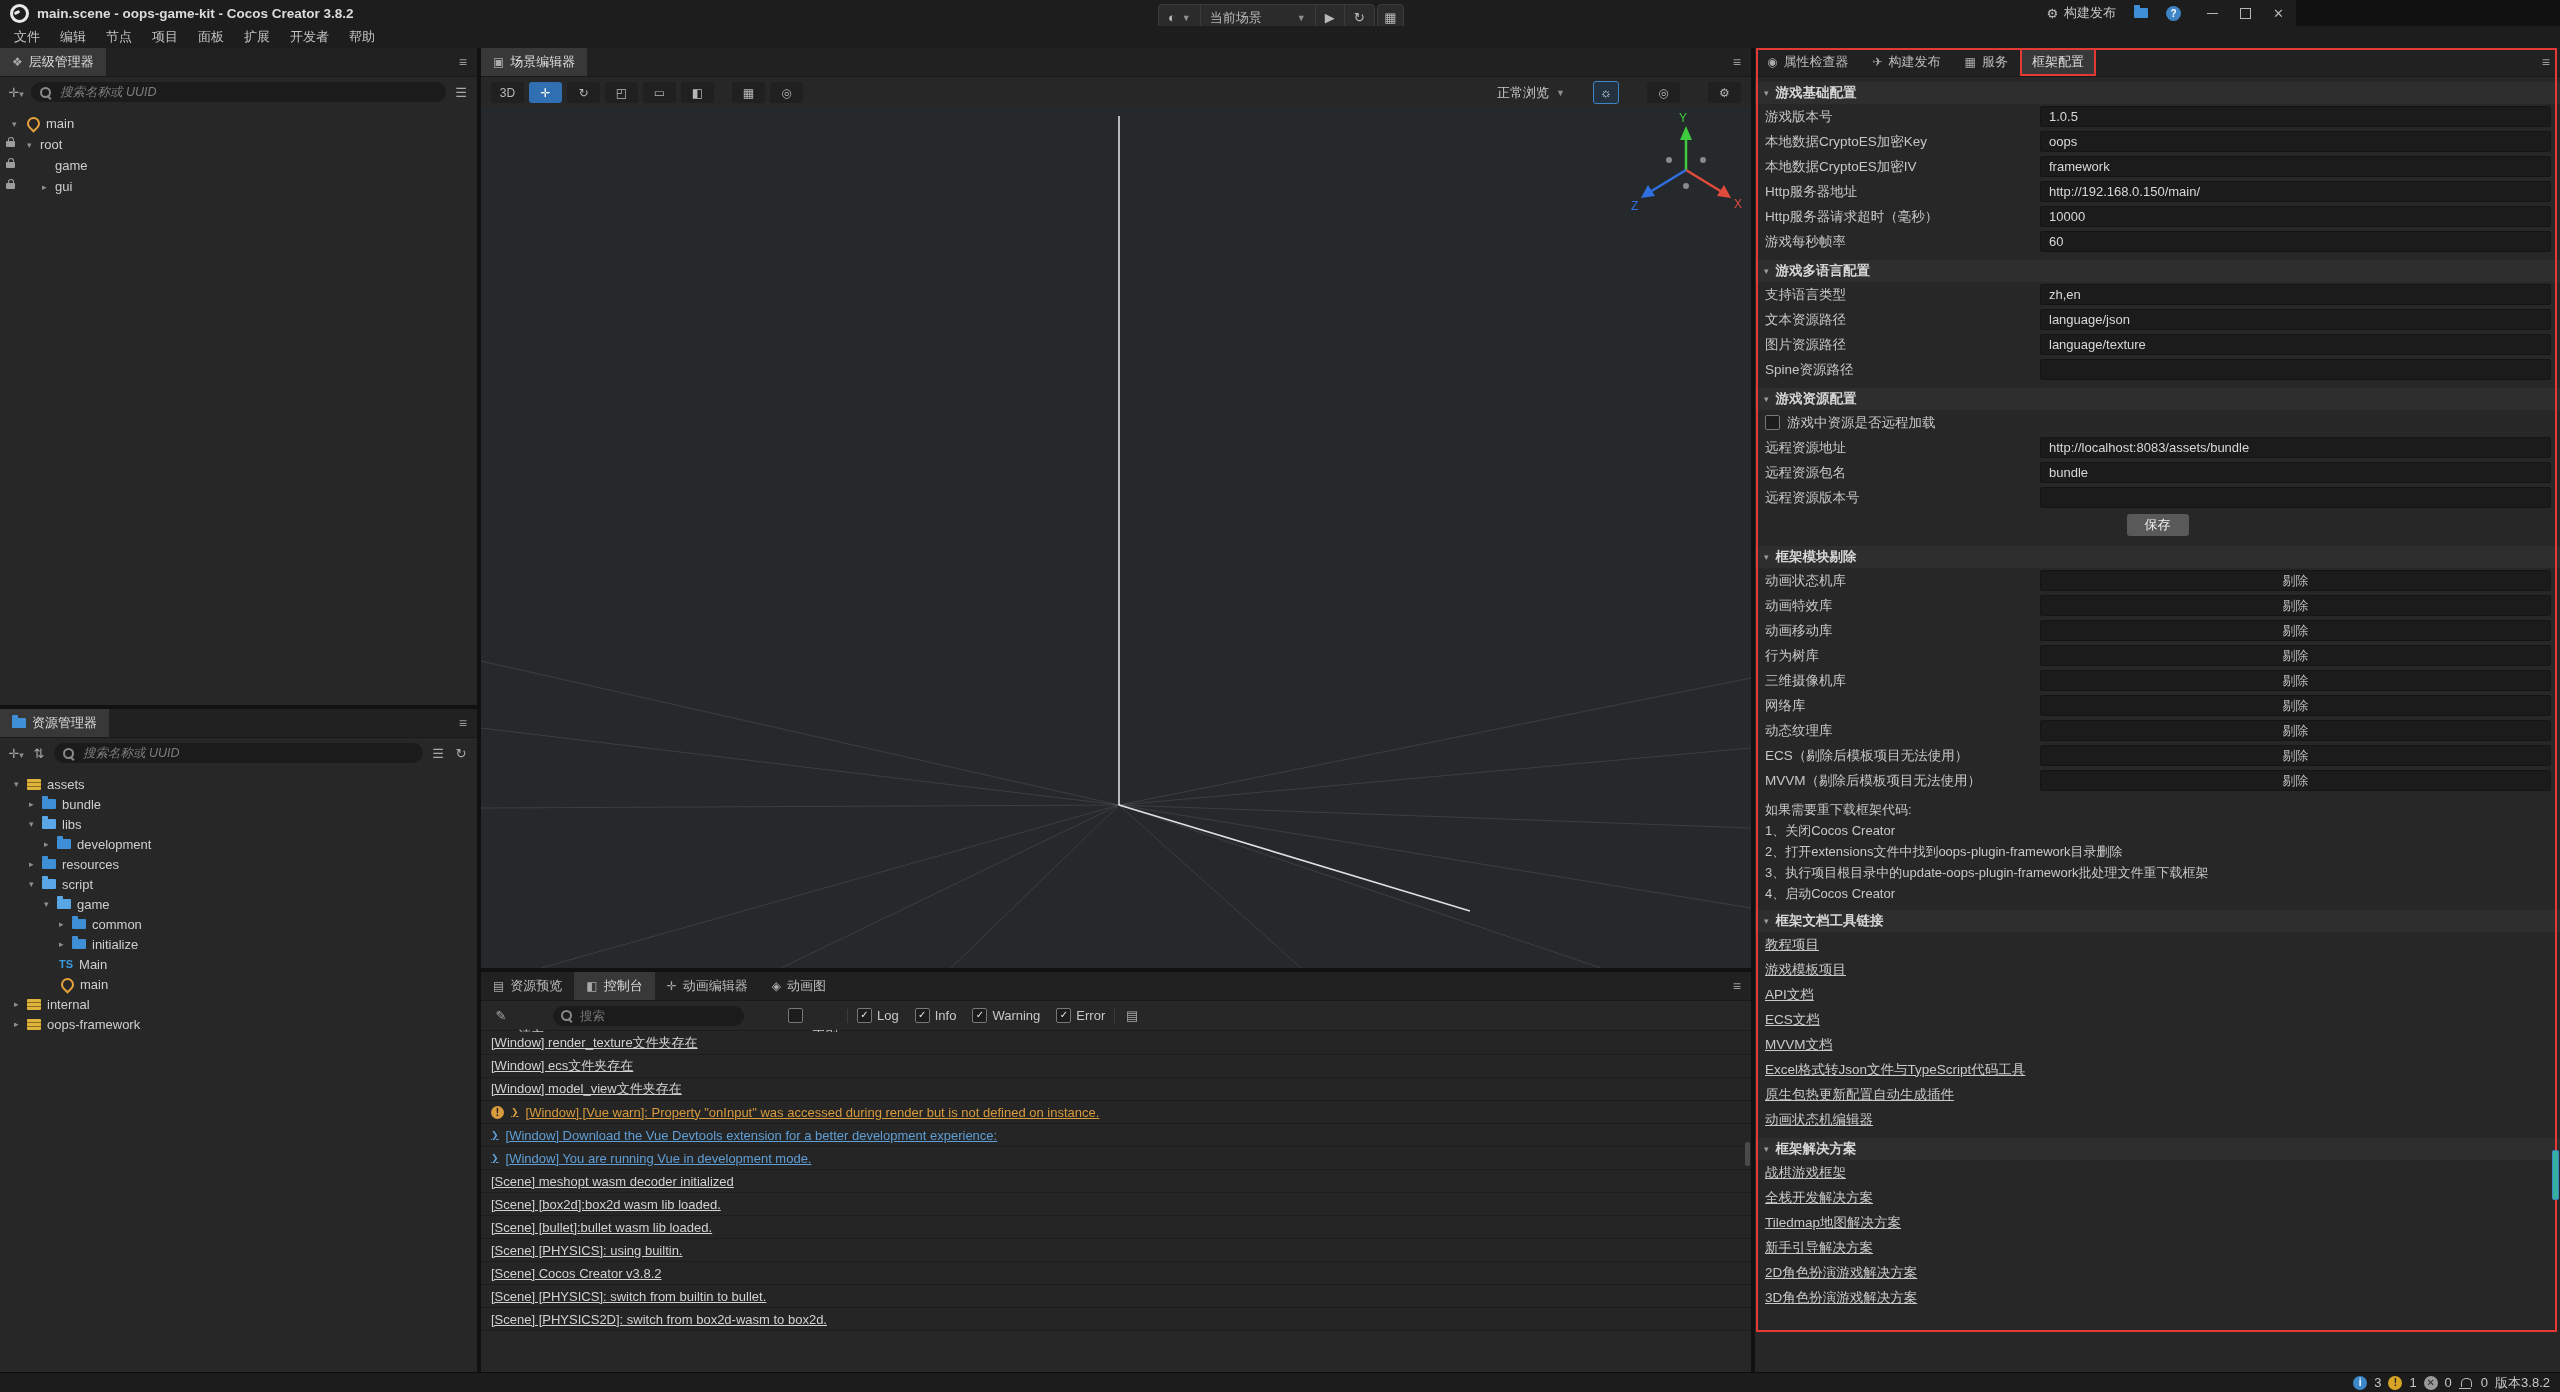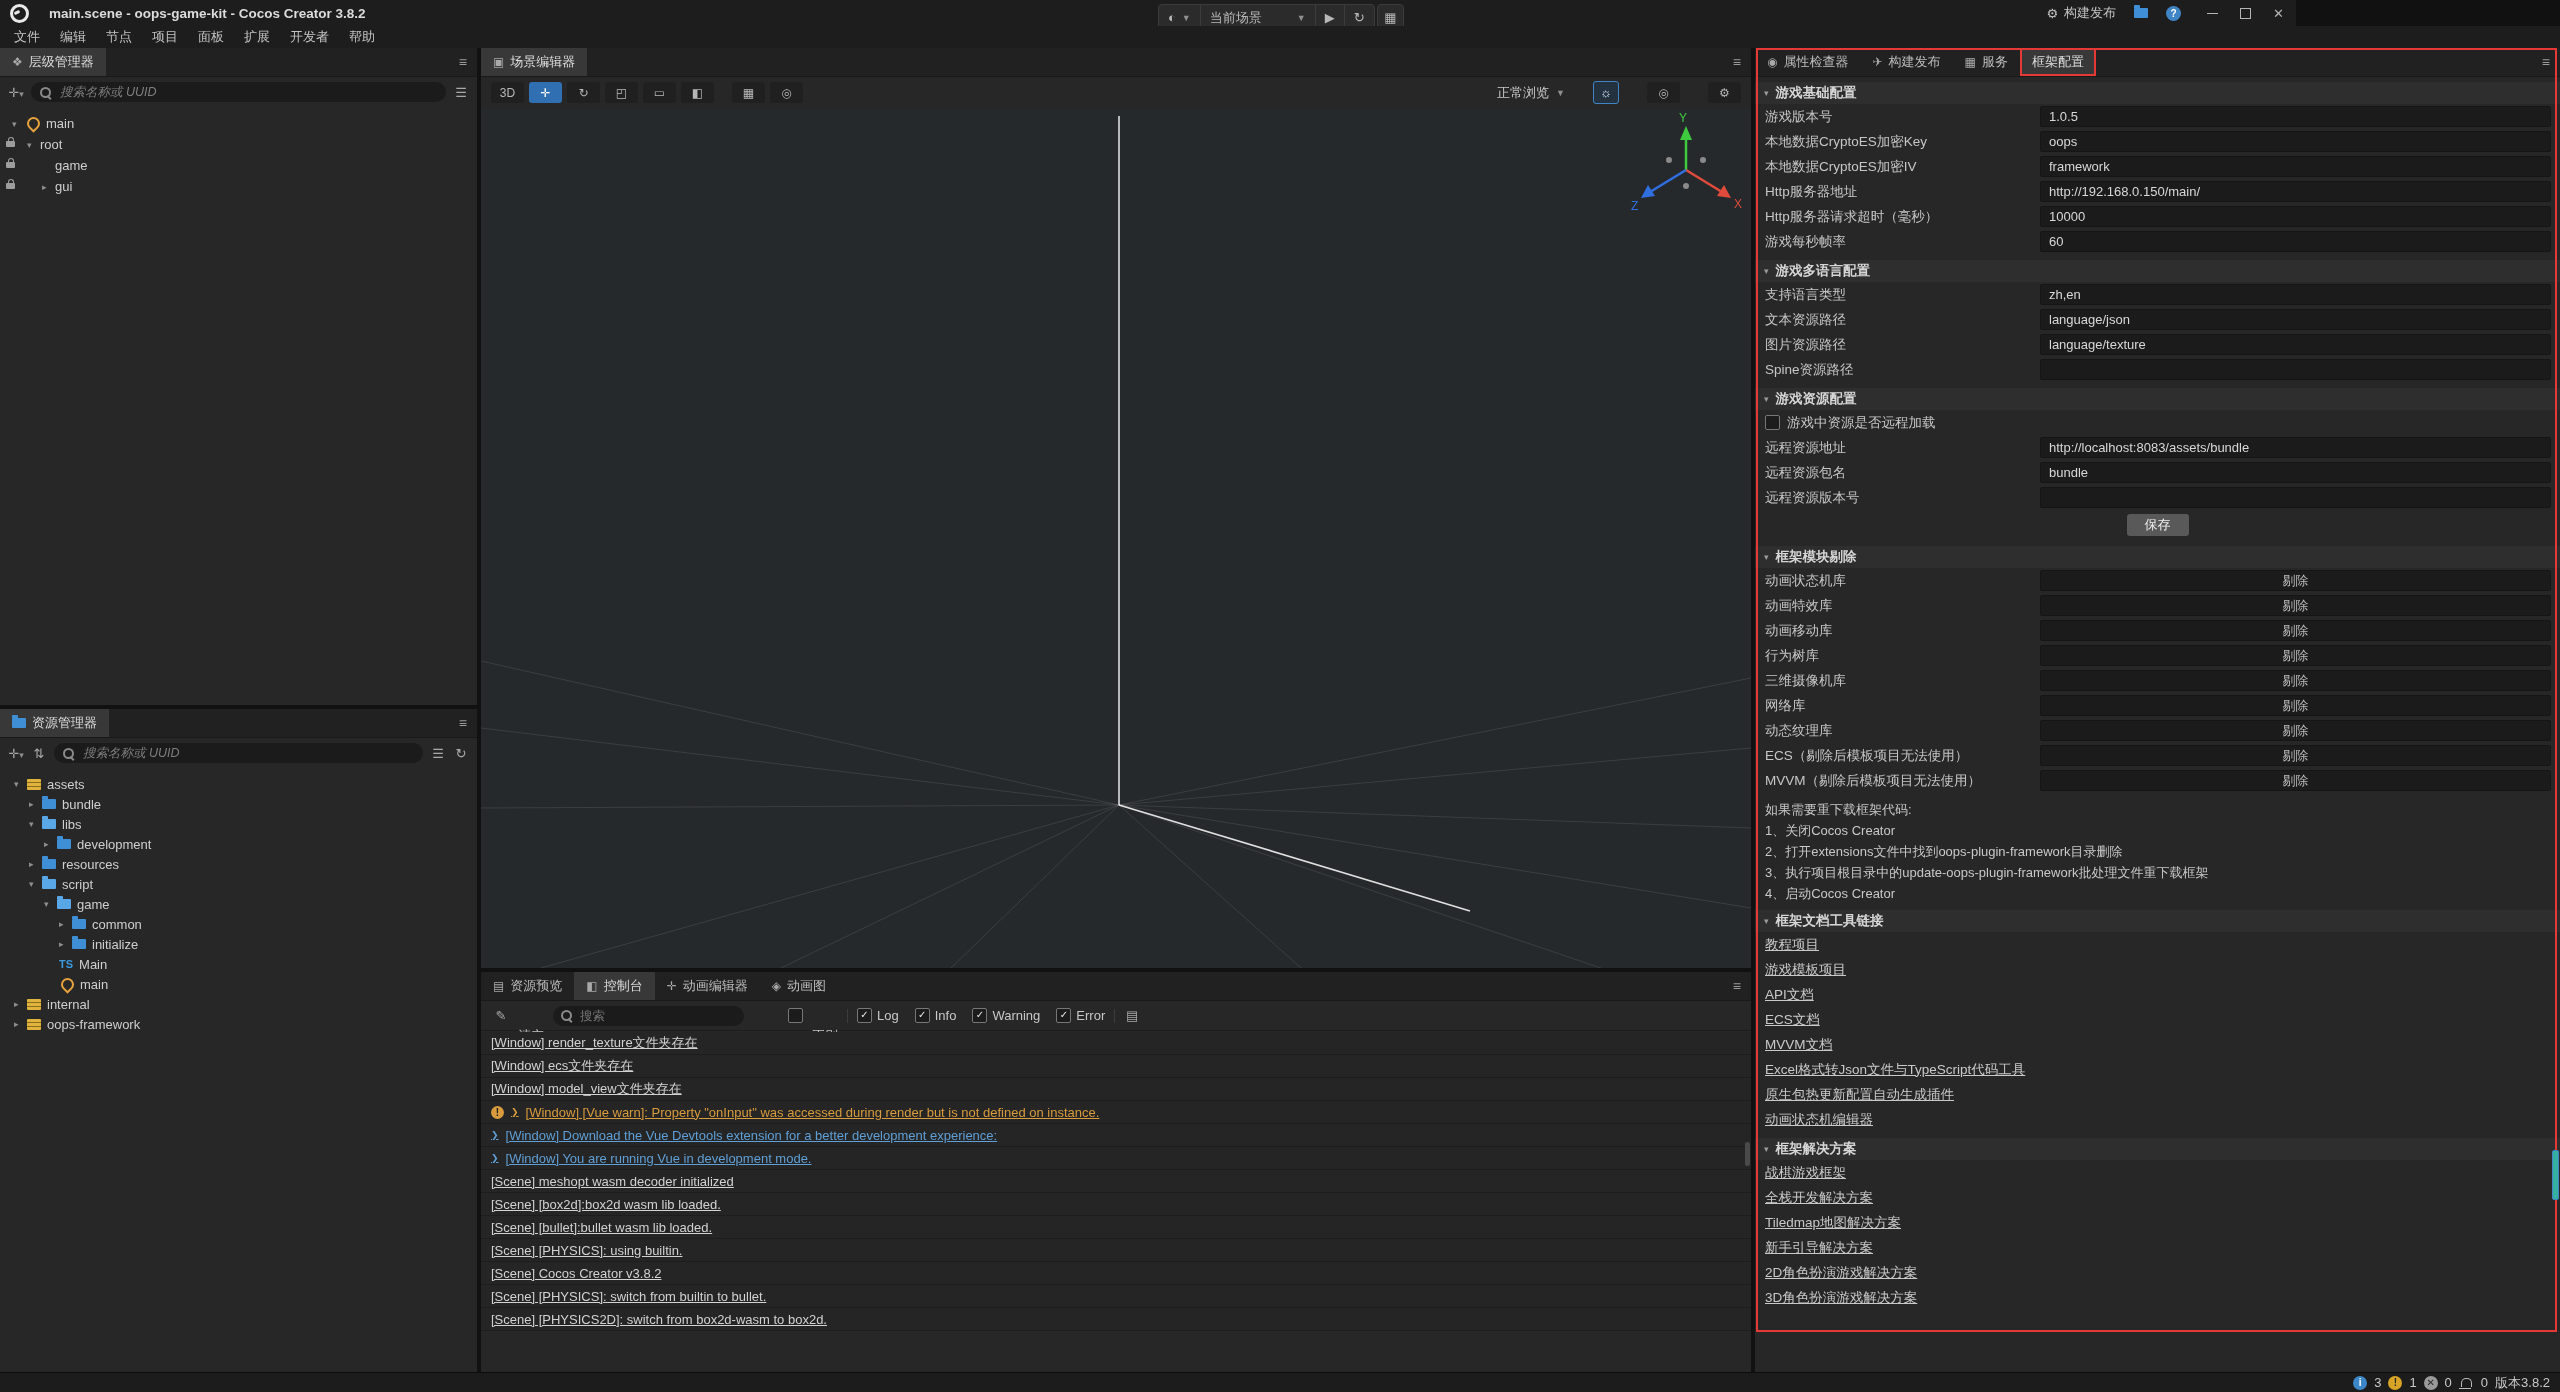--- a/index.html
+++ b/index.html
@@ -4,21 +4,21 @@
 <style>
   html,body{margin:0;padding:0;}
   body{
     width:2560px;height:1392px;overflow:hidden;position:relative;
     background:#111;color:#ccc;
     font-family:"Liberation Sans","DejaVu Sans",sans-serif;font-size:13px;
     -webkit-font-smoothing:antialiased;
   }
   .app{position:absolute;inset:0;}
   
-  .titlebar{position:absolute;left:0;top:0;width:2296px;height:26px;background:#1d1d1d;display:flex;align-items:center;gap:12px;}
+  .titlebar{position:absolute;left:0;top:0;width:2296px;height:26px;background:#1d1d1d;display:flex;align-items:center;}
   .logo{width:13px;height:13px;border:3px solid #e9e9e9;border-radius:50%;margin:0 8px 0 10px;position:relative;background:#1d1d1d;}
   .logo::after{content:"";position:absolute;left:1px;top:4px;width:6px;height:3px;background:#e9e9e9;border-radius:2px;transform:rotate(-25deg);}
   .win-title{font-size:13.5px;font-weight:bold;color:#dcdcdc;}
   .tb-center{position:absolute;left:1158px;top:4px;height:27px;display:flex;align-items:stretch;background:#2b2b2b;border:1px solid #3c3c3c;border-radius:4px;box-sizing:border-box;}
   .tb-seg{display:flex;align-items:center;gap:6px;padding:0 9px;border-right:1px solid #3c3c3c;color:#b8b8b8;}
   .tb-seg:last-child{border-right:none;}
   .caret{font-size:9px;color:#8f8f8f;}
   .tb-layout{position:absolute;left:1377px;top:4px;width:27px;height:27px;background:#2b2b2b;border:1px solid #3c3c3c;border-radius:4px;display:flex;align-items:center;justify-content:center;color:#b8b8b8;box-sizing:border-box;}
   .tb-right{margin-left:auto;display:flex;align-items:center;gap:18px;padding-right:12px;}
   .tb-build{display:flex;align-items:center;gap:6px;color:#c4c4c4;}

